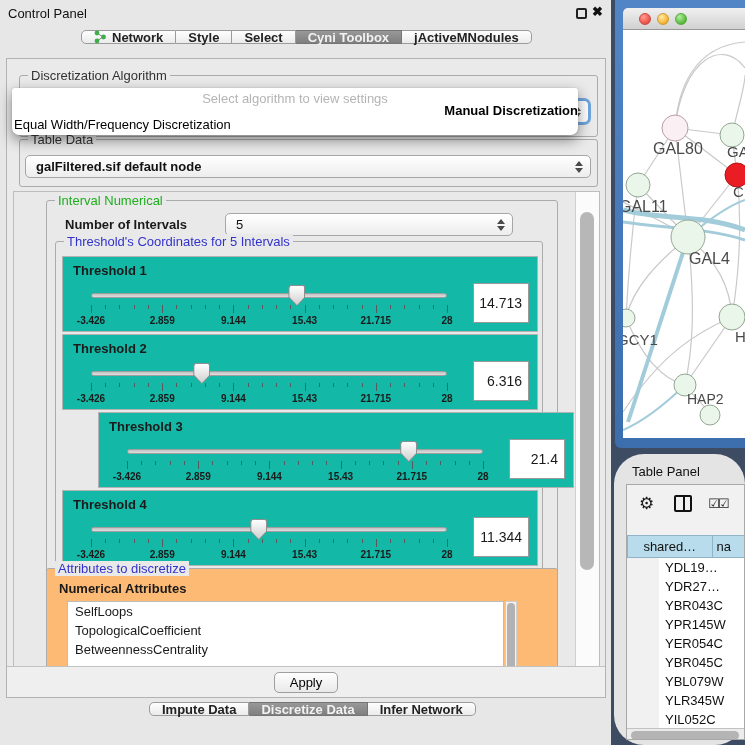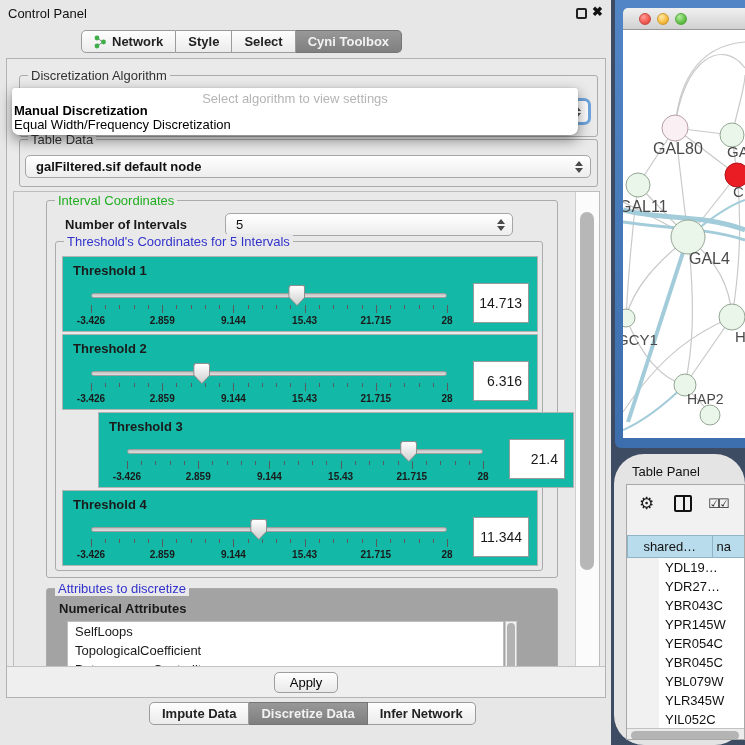--- a/index.html
+++ b/index.html
@@ -10,21 +10,21 @@
   .right-bg { position: absolute; left: 611px; top: 0; width: 134px; height: 745px; background: #3d4c63; }
 
   
   .control-panel { position: absolute; left: 0; top: 0; width: 611px; height: 745px; background: #e7e7e7; }
   .cp-titlebar { position: absolute; left: 0; top: 0; width: 100%; height: 26px; }
   .cp-title { position: absolute; left: 8px; top: 6px; font-size: 13px; color: #111; }
   .float-icon { position: absolute; left: 576px; top: 8px; width: 11px; height: 11px; border: 2px solid #222; border-radius: 2px; cursor: pointer; }
   .close-icon { position: absolute; left: 592px; top: 4px; font-size: 13px; font-weight: bold; color: #111; cursor: pointer; }
 
   
-  .seg-bar { position: absolute; display: flex; height: 23px; padding-left: 6px; }
+  .seg-bar { position: absolute; display: flex; height: 14px; padding-left: 6px; }
   .seg { display: flex; align-items: center; gap: 5px; padding: 0 12px; border: 1px solid #9b9b9b; border-left: none;
          background: linear-gradient(#fefefe,#ebebeb); font-size: 13px; font-weight: bold; color: #222; cursor: pointer; white-space: nowrap; }
   .seg:first-child { border-left: 1px solid #9b9b9b; border-radius: 5px 0 0 5px; }
   .seg:last-child { border-radius: 0 5px 5px 0; }
   .seg.sel { background: linear-gradient(#989898,#7f7f7f); color: #f2f2f2; border-color: #757575; }
   .top-tabs { left: 75px; top: 30px; }
   .bottom-tabs { left: 143px; top: 702px; }
 
   
   .cp-main { position: absolute; left: 6px; top: 58px; width: 600px; height: 640px; border: 1px solid #b3b3b3; background: #eaeaea; }
@@ -67,36 +67,36 @@
             clip-path: polygon(8% 0, 92% 0, 100% 10%, 100% 58%, 50% 100%, 0 58%, 0 10%); }
   .ticks { position: absolute; left: 0; top: 48px; width: 100%; height: 10px; }
   .tick { position: absolute; top: 0; width: 1px; background: #5a5a5a; }
   .tick.minor { height: 4px; }
   .tick.major { height: 8px; }
   .tlabels { position: absolute; left: 0; top: 58px; width: 100%; height: 12px; }
   .tlabel { position: absolute; transform: translateX(-50%); font-size: 10px; font-weight: bold; color: #1a1a1a; white-space: nowrap; }
   .thr-value { position: absolute; left: 410px; top: 26px; width: 56px; height: 40px; border: 1px solid #9a9a9a; background: #fff;
                font-size: 14px; text-align: right; padding: 11px 6px 0 0; }
 
-  .attr-group { left: 32px; top: 396px; width: 512px; height: 130px; background: #a3a3a3; text-decoration: underline; }
+  .attr-group { left: 32px; top: 376px; width: 512px; height: 130px; background: #fdba74; text-decoration: underline; }
   .attr-label { position: absolute; left: 12px; top: 12px; font-weight: bold; font-size: 13px; }
   .attr-list { position: absolute; left: 20px; top: 32px; width: 437px; height: 90px; background: #fff; border: 1px solid #bdbdbd; overflow: hidden; }
   .attr-item { height: 19px; line-height: 19px; padding-left: 7px; font-size: 13px; cursor: pointer; }
   .attr-scroll { position: absolute; left: 458px; top: 32px; width: 12px; height: 90px; background: #f2f2f2; border: 1px solid #cfcfcf; }
   .attr-scroll .vthumb { position: absolute; left: 1px; top: 1px; width: 8px; height: 86px; border-radius: 4px; background: #b2b2b2; cursor: pointer; }
 
   .footer { position: absolute; left: 0; bottom: 0; width: 100%; height: 31px; border-top: 1px solid #c2c2c2; background: #efefef; display: flex; justify-content: center; align-items: center; }
   .apply-btn { width: 64px; height: 21px; border: 1px solid #9e9e9e; border-radius: 5px; background: linear-gradient(#fefefe,#e9e9e9); font-size: 13px; font-family: inherit; cursor: pointer; }
 
   
   .popup { position: absolute; left: 12px; top: 88px; width: 566px; height: 47px; background: #fff; border-radius: 2px 2px 7px 7px;
            box-shadow: 0 5px 14px rgba(0,0,0,.45), 0 0 1px #999; z-index: 50; overflow: hidden; }
   .popup-placeholder { text-align: center; color: #b4b4b4; font-size: 13px; padding-top: 3px; height: 16px; }
   .popup-item { font-size: 13px; height: 14px; line-height: 14px; padding-left: 2px; color: #000; cursor: pointer; }
-  .popup-item.bold { font-weight: bold; }
+  .popup-item.bold { font-weight: bold; text-align: right; }
 
   
   .net-window { position: absolute; left: 615px; top: 0; width: 130px; height: 448px; background: linear-gradient(#5285c5,#3c6eae); border-radius: 0 0 0 6px; }
   .net-titlebar { position: absolute; left: 8px; top: 8px; width: 122px; height: 22px; background: linear-gradient(#f0f0f0,#d1d1d1);
                   border-radius: 5px 0 0 0; border-bottom: 1px solid #979797; }
   .light { position: absolute; top: 5px; width: 12px; height: 12px; border-radius: 50%; cursor: pointer; }
   .light.red { left: 16px; background: radial-gradient(circle at 35% 30%, #ff9c95, #f25a50 60%, #c33b32); border: 1px solid #c74a41; }
   .light.yellow { left: 34px; background: radial-gradient(circle at 35% 30%, #ffe9a8, #f7bb3e 60%, #cd9023); border: 1px solid #cf9c32; }
   .light.green { left: 52px; background: radial-gradient(circle at 35% 30%, #b6eda0, #62c148 60%, #3e9928); border: 1px solid #57a93f; }
   .net-canvas { position: absolute; left: 8px; top: 30px; width: 122px; height: 408px; background: #fff; }
@@ -149,20 +149,23 @@
         </div>
         <div class="seg">
           <span>Style</span>
         </div>
         <div class="seg">
           <span>Select</span>
         </div>
         <div class="seg sel">
           <span>Cyni Toolbox</span>
         </div>
+        <div class="seg">
+          <span>jActiveMNodules</span>
+        </div>
       </div>
 
     <div class="cp-main">
 
       <div class="group alg-group">
         <span class="group-title">Discretization Algorithm</span>
         <div class="combo combo-focus">
           <span class="stepper">
               <span class="arr-up"></span>
               <span class="arr-dn"></span>
@@ -176,21 +179,21 @@
           <span>galFiltered.sif default node</span>
           <span class="stepper">
               <span class="arr-up"></span>
               <span class="arr-dn"></span>
             </span>
         </div>
       </div>
 
       <div class="viewport">
         <div class="group interval-group">
-          <span class="group-title gt-green">Interval Coordinates</span>
+          <span class="group-title gt-green">Interval Numerical</span>
           <span class="noi-label">Number of Intervals</span>
           <div class="combo noi-combo">
             <span>5</span>
             <span class="stepper">
                 <span class="arr-up"></span>
                 <span class="arr-dn"></span>
               </span>
           </div>
           <div class="group thr-group">
             <span class="group-title gt-blue">Threshold's Coordinates for 5 Intervals</span>

